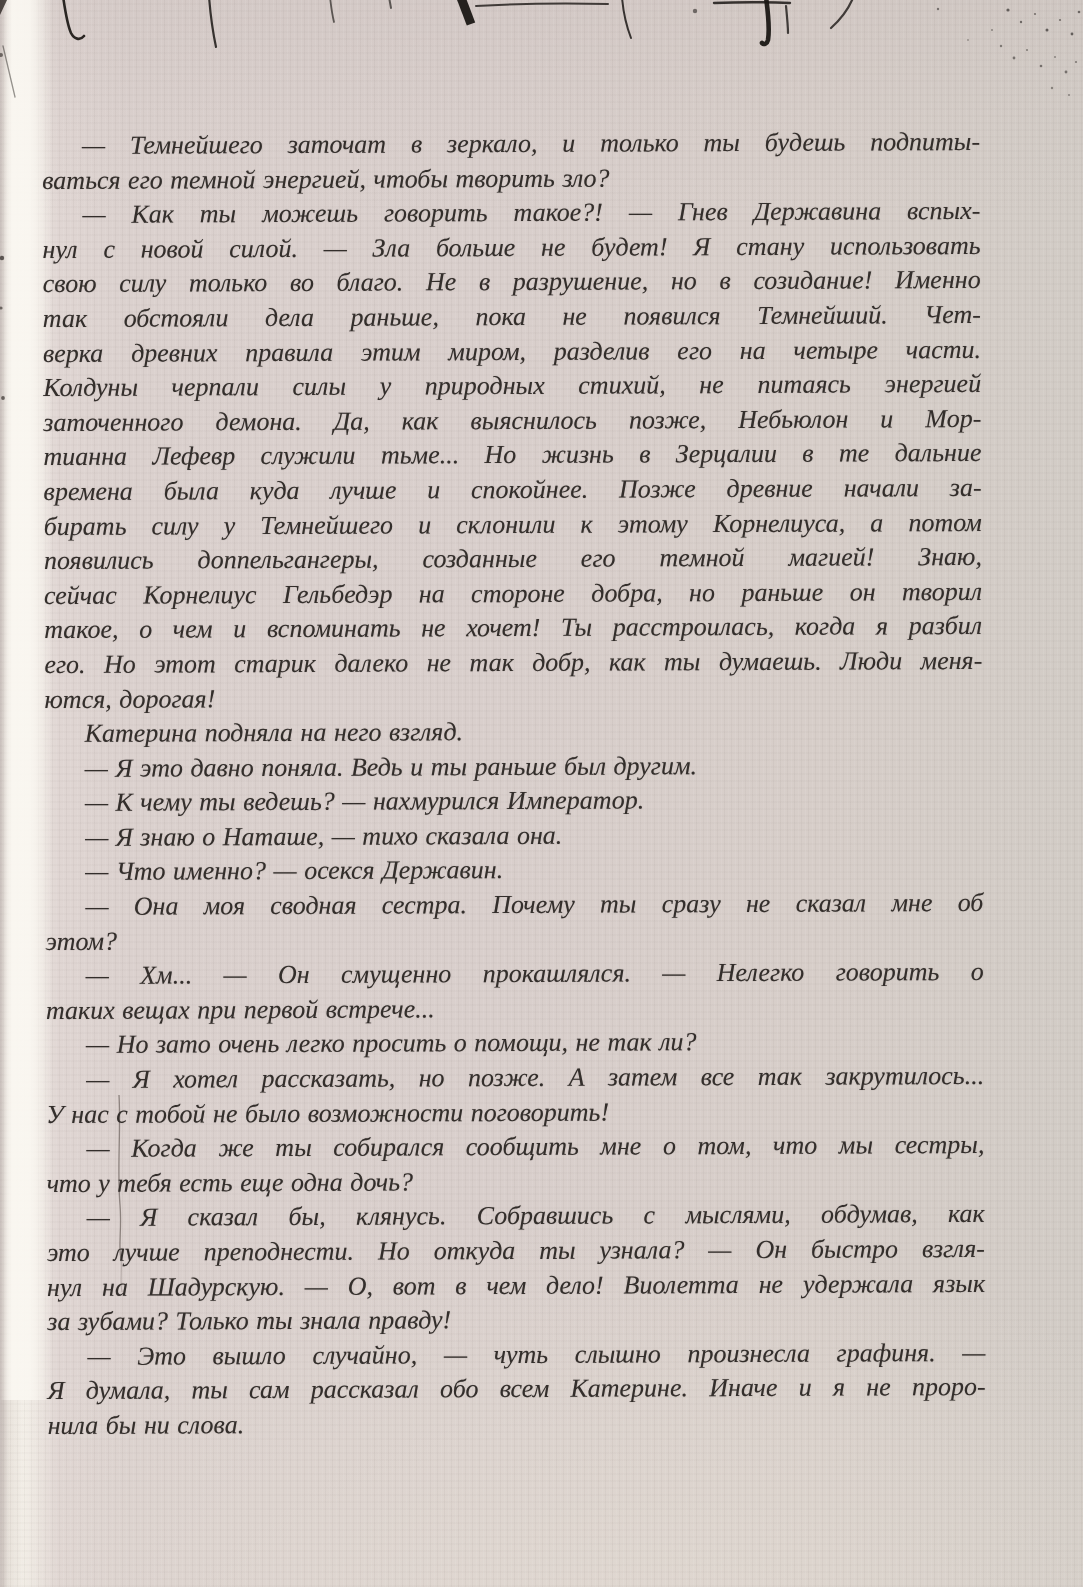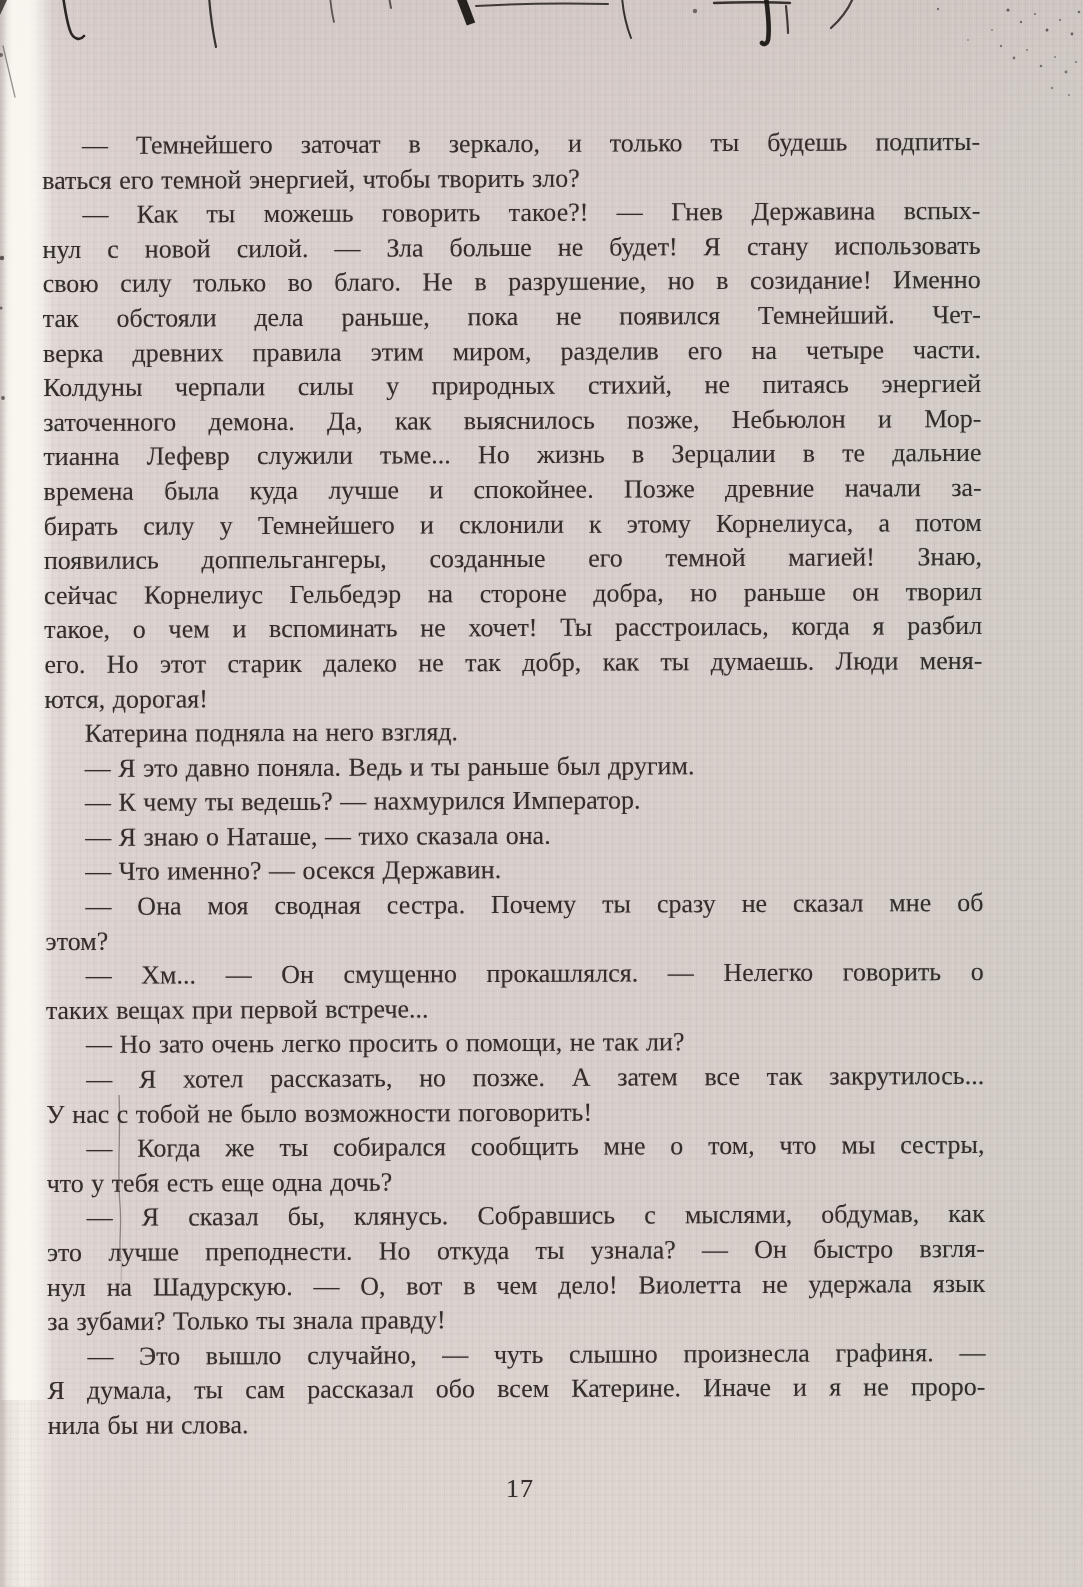--- a/index.html
+++ b/index.html
@@ -9,20 +9,21 @@
     background:#cfc6c2;
   }
   .scan-page{
     position:relative;width:1083px;height:1587px;overflow:hidden;
     background:
       radial-gradient(120% 55% at 55% 110%, rgba(228,221,212,.85) 0%, rgba(228,221,212,0) 60%),
       linear-gradient(180deg, rgba(203,192,189,.40) 0px, rgba(203,192,189,.12) 120px, rgba(203,192,189,0) 220px),
       linear-gradient(90deg, #c2b8b4 0px, #e9e3dc 9px, #f4f0e9 24px, #e0d6d3 58px, #dbd1ce 130px,
                       #d9cfcc 45%, #d7cec9 76%, #d2ccc6 100%),
       #d9cfcc;
+    font-style: italic;
   }
   
   .scan-page::before{
     content:"";position:absolute;inset:0;pointer-events:none;
     background:
       repeating-linear-gradient(90deg, rgba(255,255,255,.07) 0 1px, rgba(255,255,255,0) 1px 3px,
                                 rgba(92,80,74,.05) 3px 4px, rgba(92,80,74,0) 4px 7px),
       repeating-linear-gradient(0deg, rgba(70,60,55,.022) 0 2px, rgba(70,60,55,0) 2px 7px);
   }
   
@@ -170,15 +171,14 @@
         <span class="line j">нул на Шадурскую. — О, вот в чем дело! Виолетта не удержала язык</span>
         <span class="line l">за зубами? Только ты знала правду!</span>
       </p>
       <p class="para">
         <span class="line j indent">— Это вышло случайно, — чуть слышно произнесла графиня. —</span>
         <span class="line j">Я думала, ты сам рассказал обо всем Катерине. Иначе и я не проро-</span>
         <span class="line l">нила бы ни слова.</span>
       </p>
     </div>
 
-  <div class="page-number">17</div>
 
 </div>
 
 </body></html>

